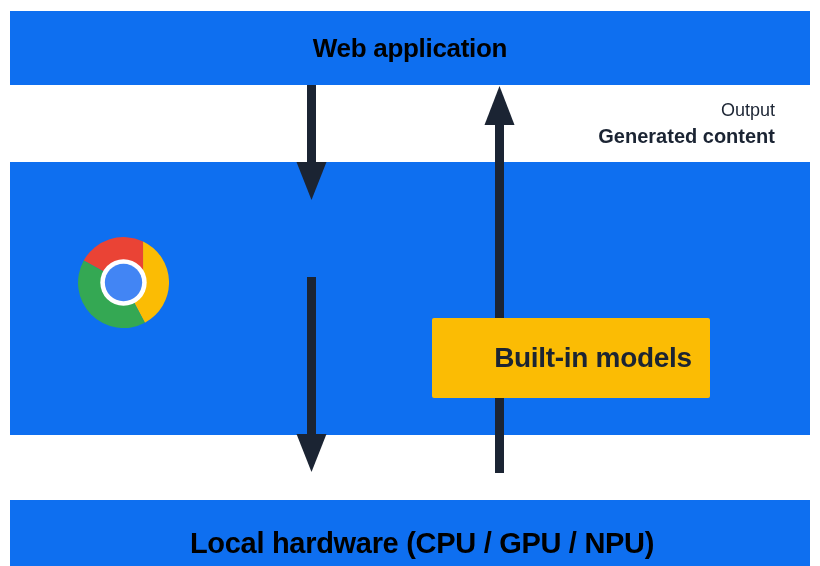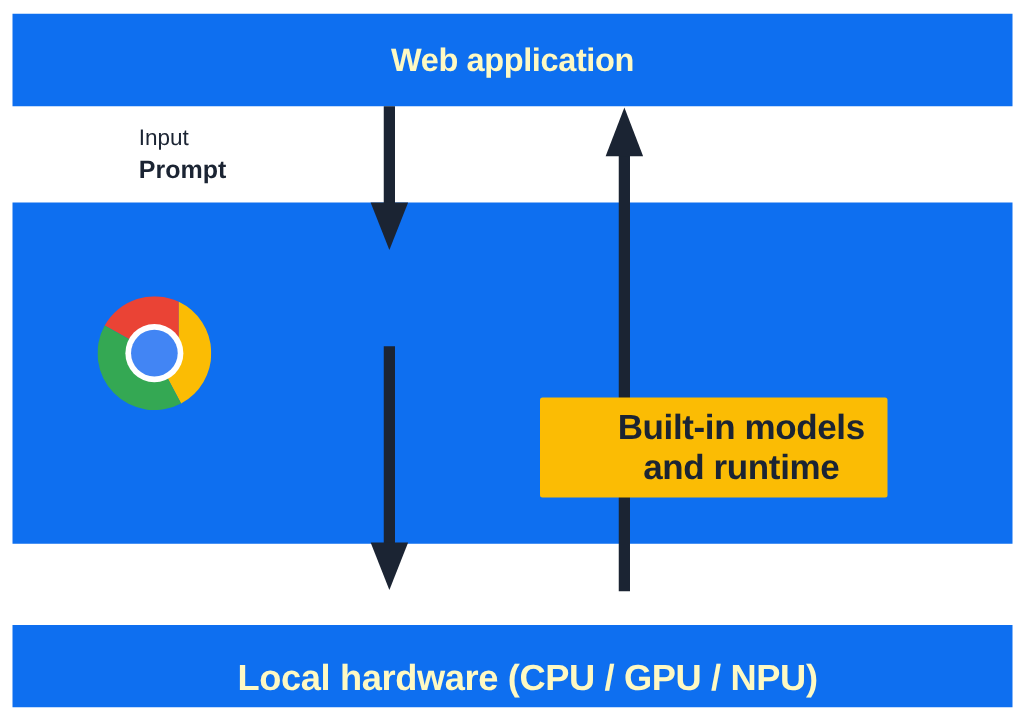--- a/index.html
+++ b/index.html
@@ -19,21 +19,21 @@
     background: #0e6ff0;
     display: flex;
     align-items: center;
     justify-content: center;
     z-index: 1;
   }
   .bar-top    { top: 11px;  height: 74px; }
   .bar-middle { top: 162px; height: 273px; }
   .bar-bottom { top: 500px; height: 86px; padding-left: 24px; }
   .bar-label {
-    color: #fef9c3;
+    color: #000000;
     font-weight: 700;
     letter-spacing: -0.3px;
   }
   .bar-top .bar-label    { font-size: 26px; }
   .bar-bottom .bar-label { font-size: 29px; }
 
   .io-block {
     position: absolute;
     top: 97px;
     color: #1b2433;
@@ -102,25 +102,25 @@
 </style>
 </head>
 <body>
 
 <div class="canvas">
 
   <div class="bar bar-top">
     <span class="bar-label">Web application</span>
   </div>
 
-  <div class="io-block io-left">
-    <div class="io-line1">Input</div>
-    <div class="io-line2">Prompt</div>
+
+  <div class="io-block io-right">
+    <div class="io-line1">Output</div>
+    <div class="io-line2">Generated content</div>
   </div>
-
 
   <div class="bar bar-middle"></div>
 
   <svg class="arrow-layer" viewBox="0 0 820 566" aria-hidden="true">
     <g fill="#1b2433">
 
       <g>
         <rect x="307" y="85" width="9" height="81"></rect>
         <polygon points="296.5,162 326.5,162 311.5,200"></polygon>
       </g>
@@ -133,21 +133,20 @@
       <g>
         <rect x="495" y="121" width="9" height="352"></rect>
         <polygon points="484.5,125 514.5,125 499.5,86"></polygon>
       </g>
     </g>
   </svg>
 
 
   <div class="ybox ybox-builtin">
     <div>Built-in models</div>
-    <div>and runtime</div>
   </div>
 
   <div class="chrome-icon">
     <svg viewBox="0 0 100 100">
       <path fill="#ea4335" d="M 6.3 25.8 A 50 50 0 0 1 71.5 4.9 L 71.5 37.2 L 50 50 Z"></path>
       <path fill="#fbbc04" d="M 71.5 4.9 A 50 50 0 0 1 73.5 94.2 L 50 50 L 71.5 37.2 Z"></path>
       <path fill="#34a853" d="M 6.3 25.8 A 50 50 0 0 0 73.5 94.2 L 50 50 Z"></path>
       <circle cx="50" cy="50" r="25.5" fill="#ffffff"></circle>
       <circle cx="50" cy="50" r="20.5" fill="#4285f4"></circle>
     </svg>

